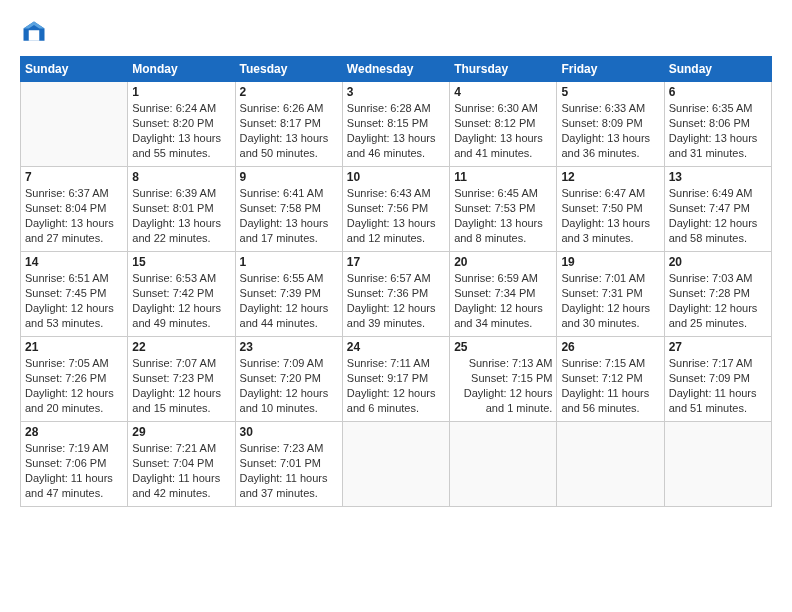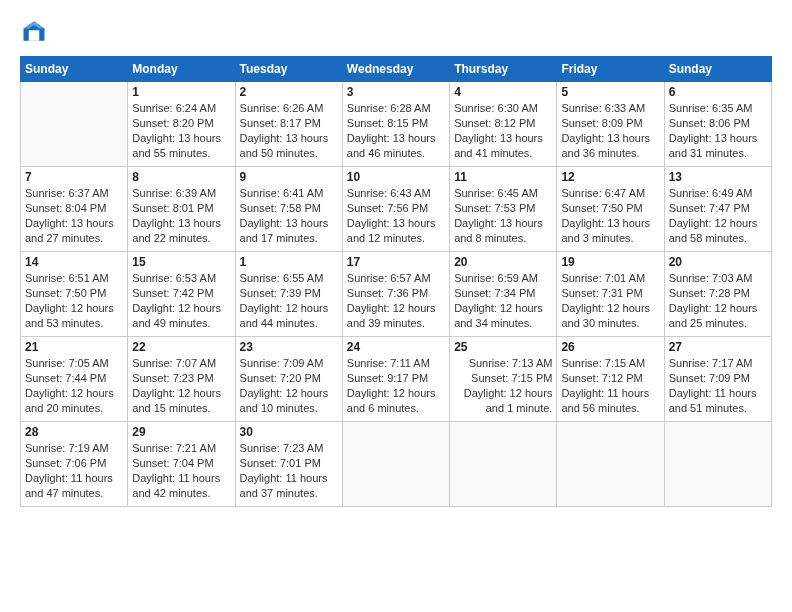--- a/index.html
+++ b/index.html
@@ -225,21 +225,21 @@
             <div class="day-info" style="white-space: pre-line;">Sunrise: 6:49 AM
 Sunset: 7:47 PM
 Daylight: 12 hours
 and 58 minutes.</div>
           </td>
         </tr>
         <tr class="week-row">
           <td>
             <div class="day-number">14</div>
             <div class="day-info" style="white-space: pre-line;">Sunrise: 6:51 AM
-Sunset: 7:50 PM
+Sunset: 7:45 PM
 Daylight: 12 hours
 and 53 minutes.</div>
           </td>
           <td>
             <div class="day-number">15</div>
             <div class="day-info" style="white-space: pre-line;">Sunrise: 6:53 AM
 Sunset: 7:42 PM
 Daylight: 12 hours
 and 49 minutes.</div>
           </td>
@@ -276,21 +276,21 @@
             <div class="day-info" style="white-space: pre-line;">Sunrise: 7:03 AM
 Sunset: 7:28 PM
 Daylight: 12 hours
 and 25 minutes.</div>
           </td>
         </tr>
         <tr class="week-row">
           <td>
             <div class="day-number">21</div>
             <div class="day-info" style="white-space: pre-line;">Sunrise: 7:05 AM
-Sunset: 7:44 PM
+Sunset: 7:26 PM
 Daylight: 12 hours
 and 20 minutes.</div>
           </td>
           <td>
             <div class="day-number">22</div>
             <div class="day-info" style="white-space: pre-line;">Sunrise: 7:07 AM
 Sunset: 7:23 PM
 Daylight: 12 hours
 and 15 minutes.</div>
           </td>

